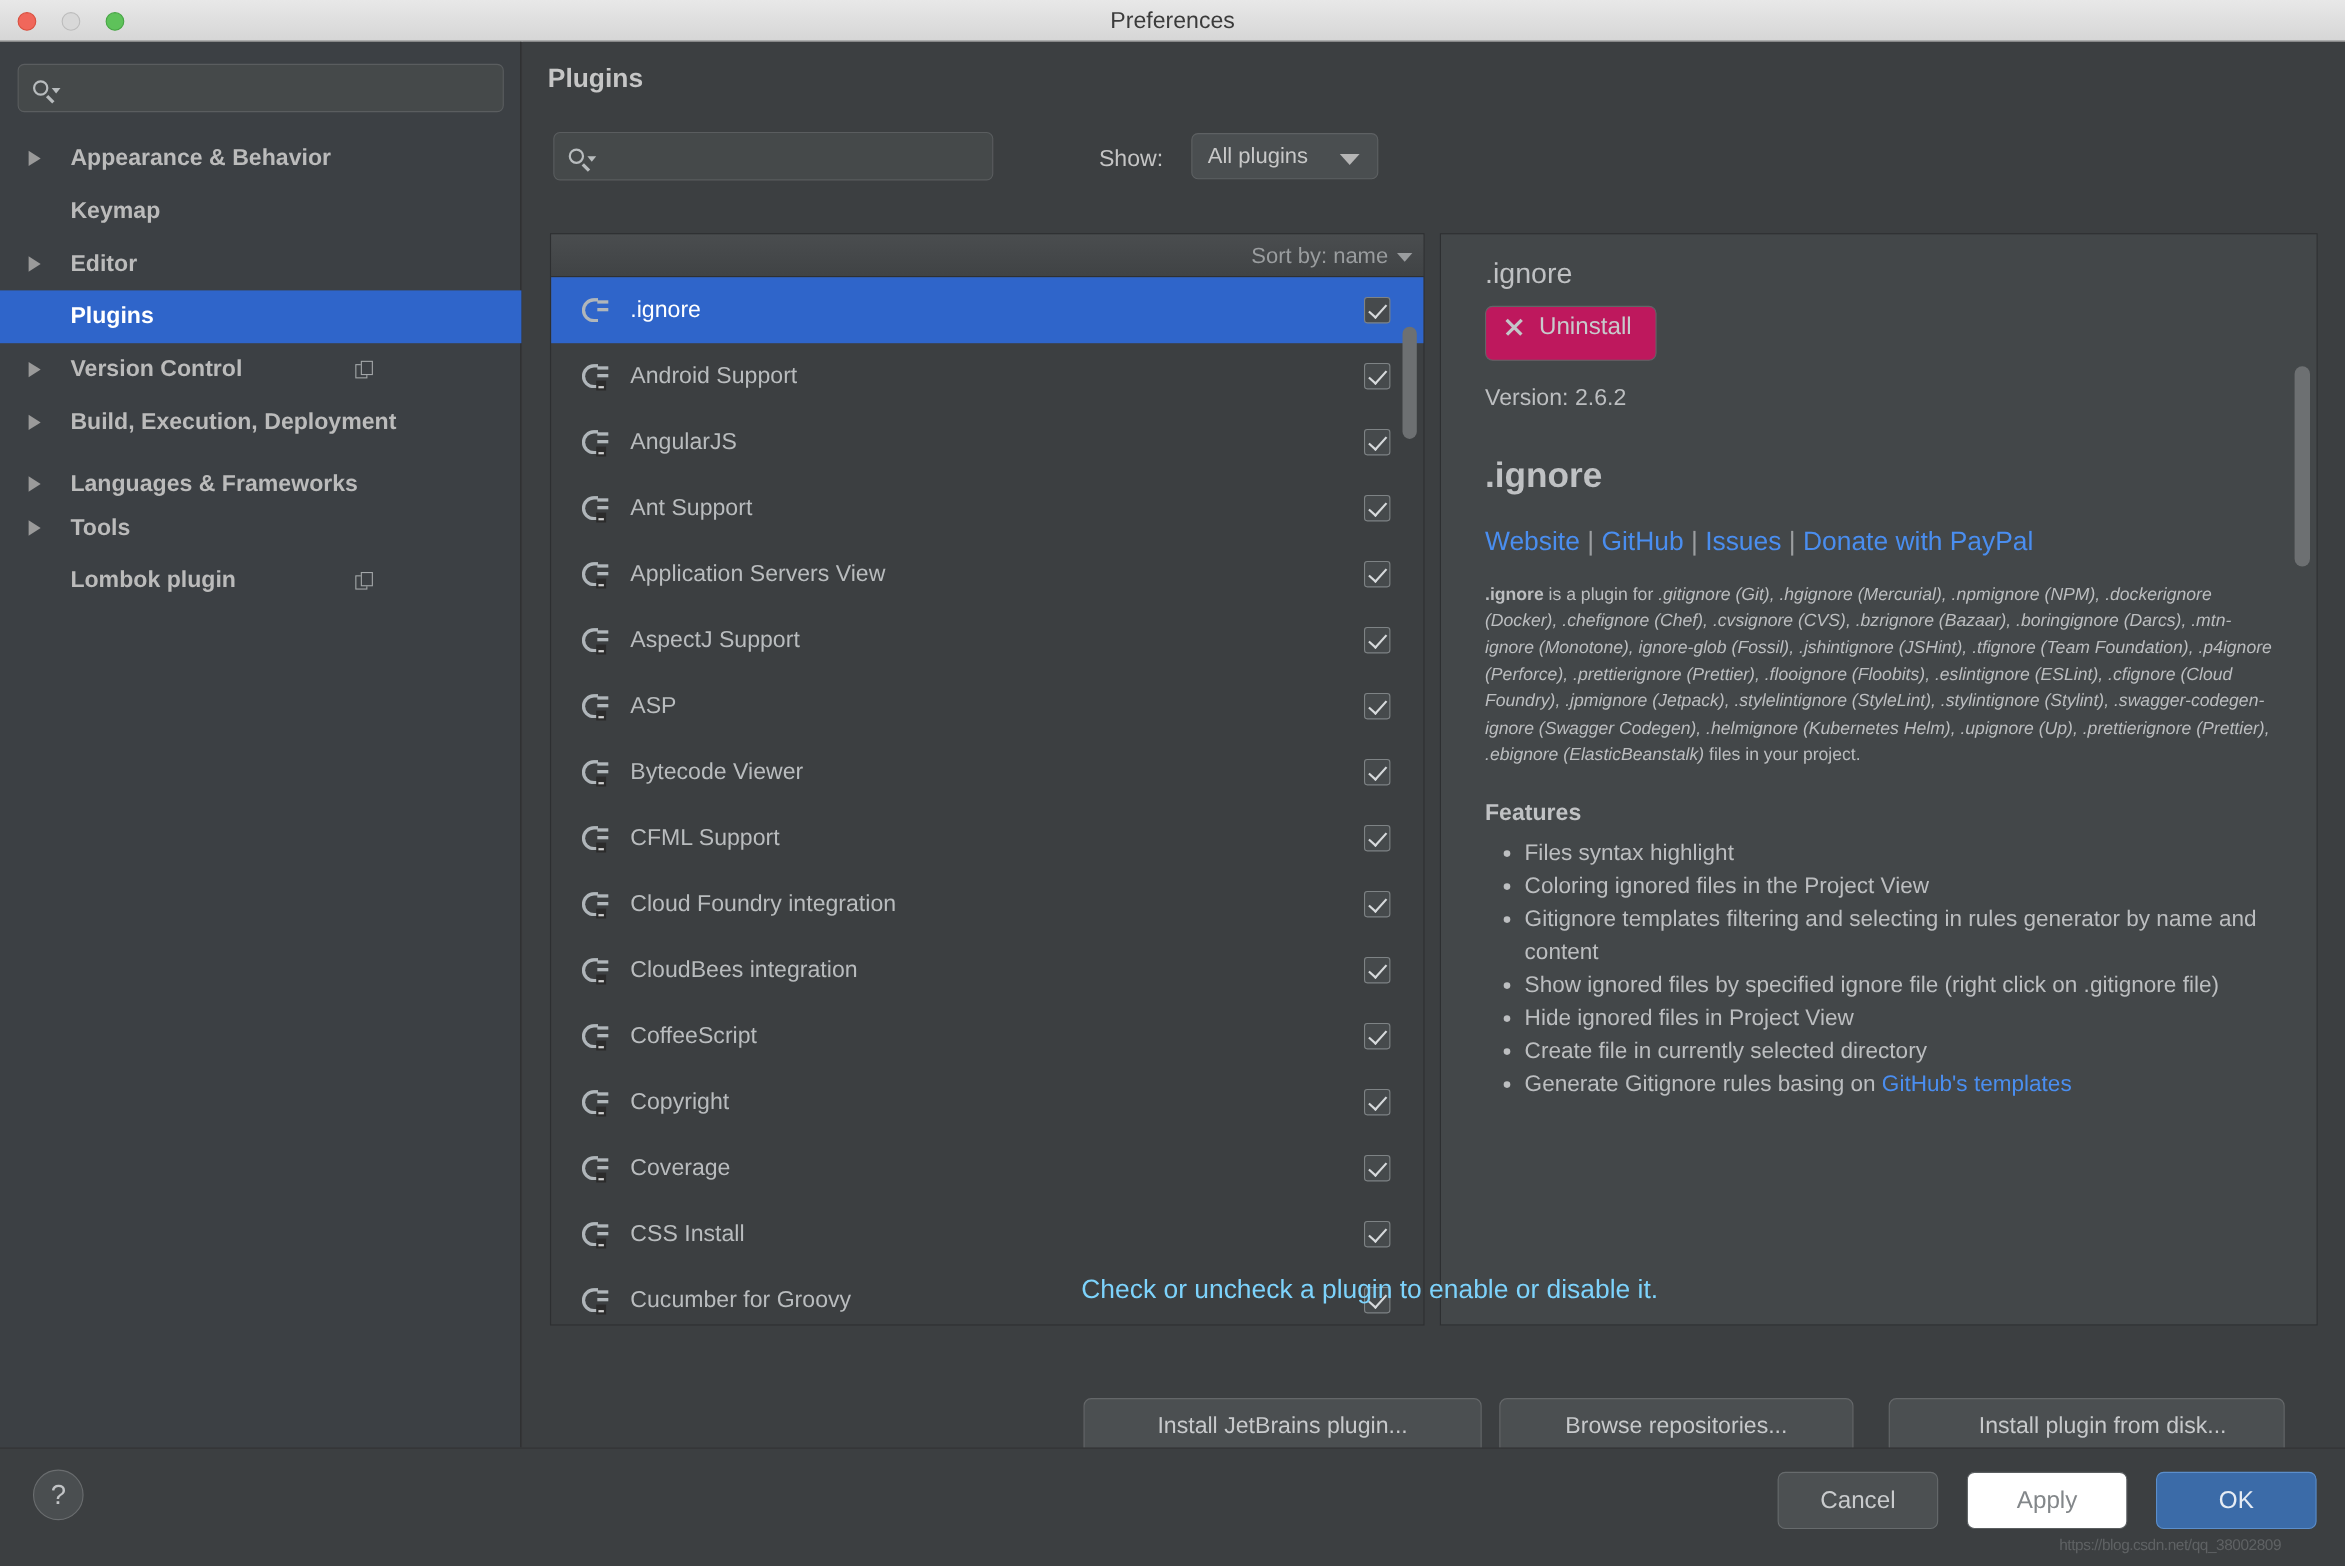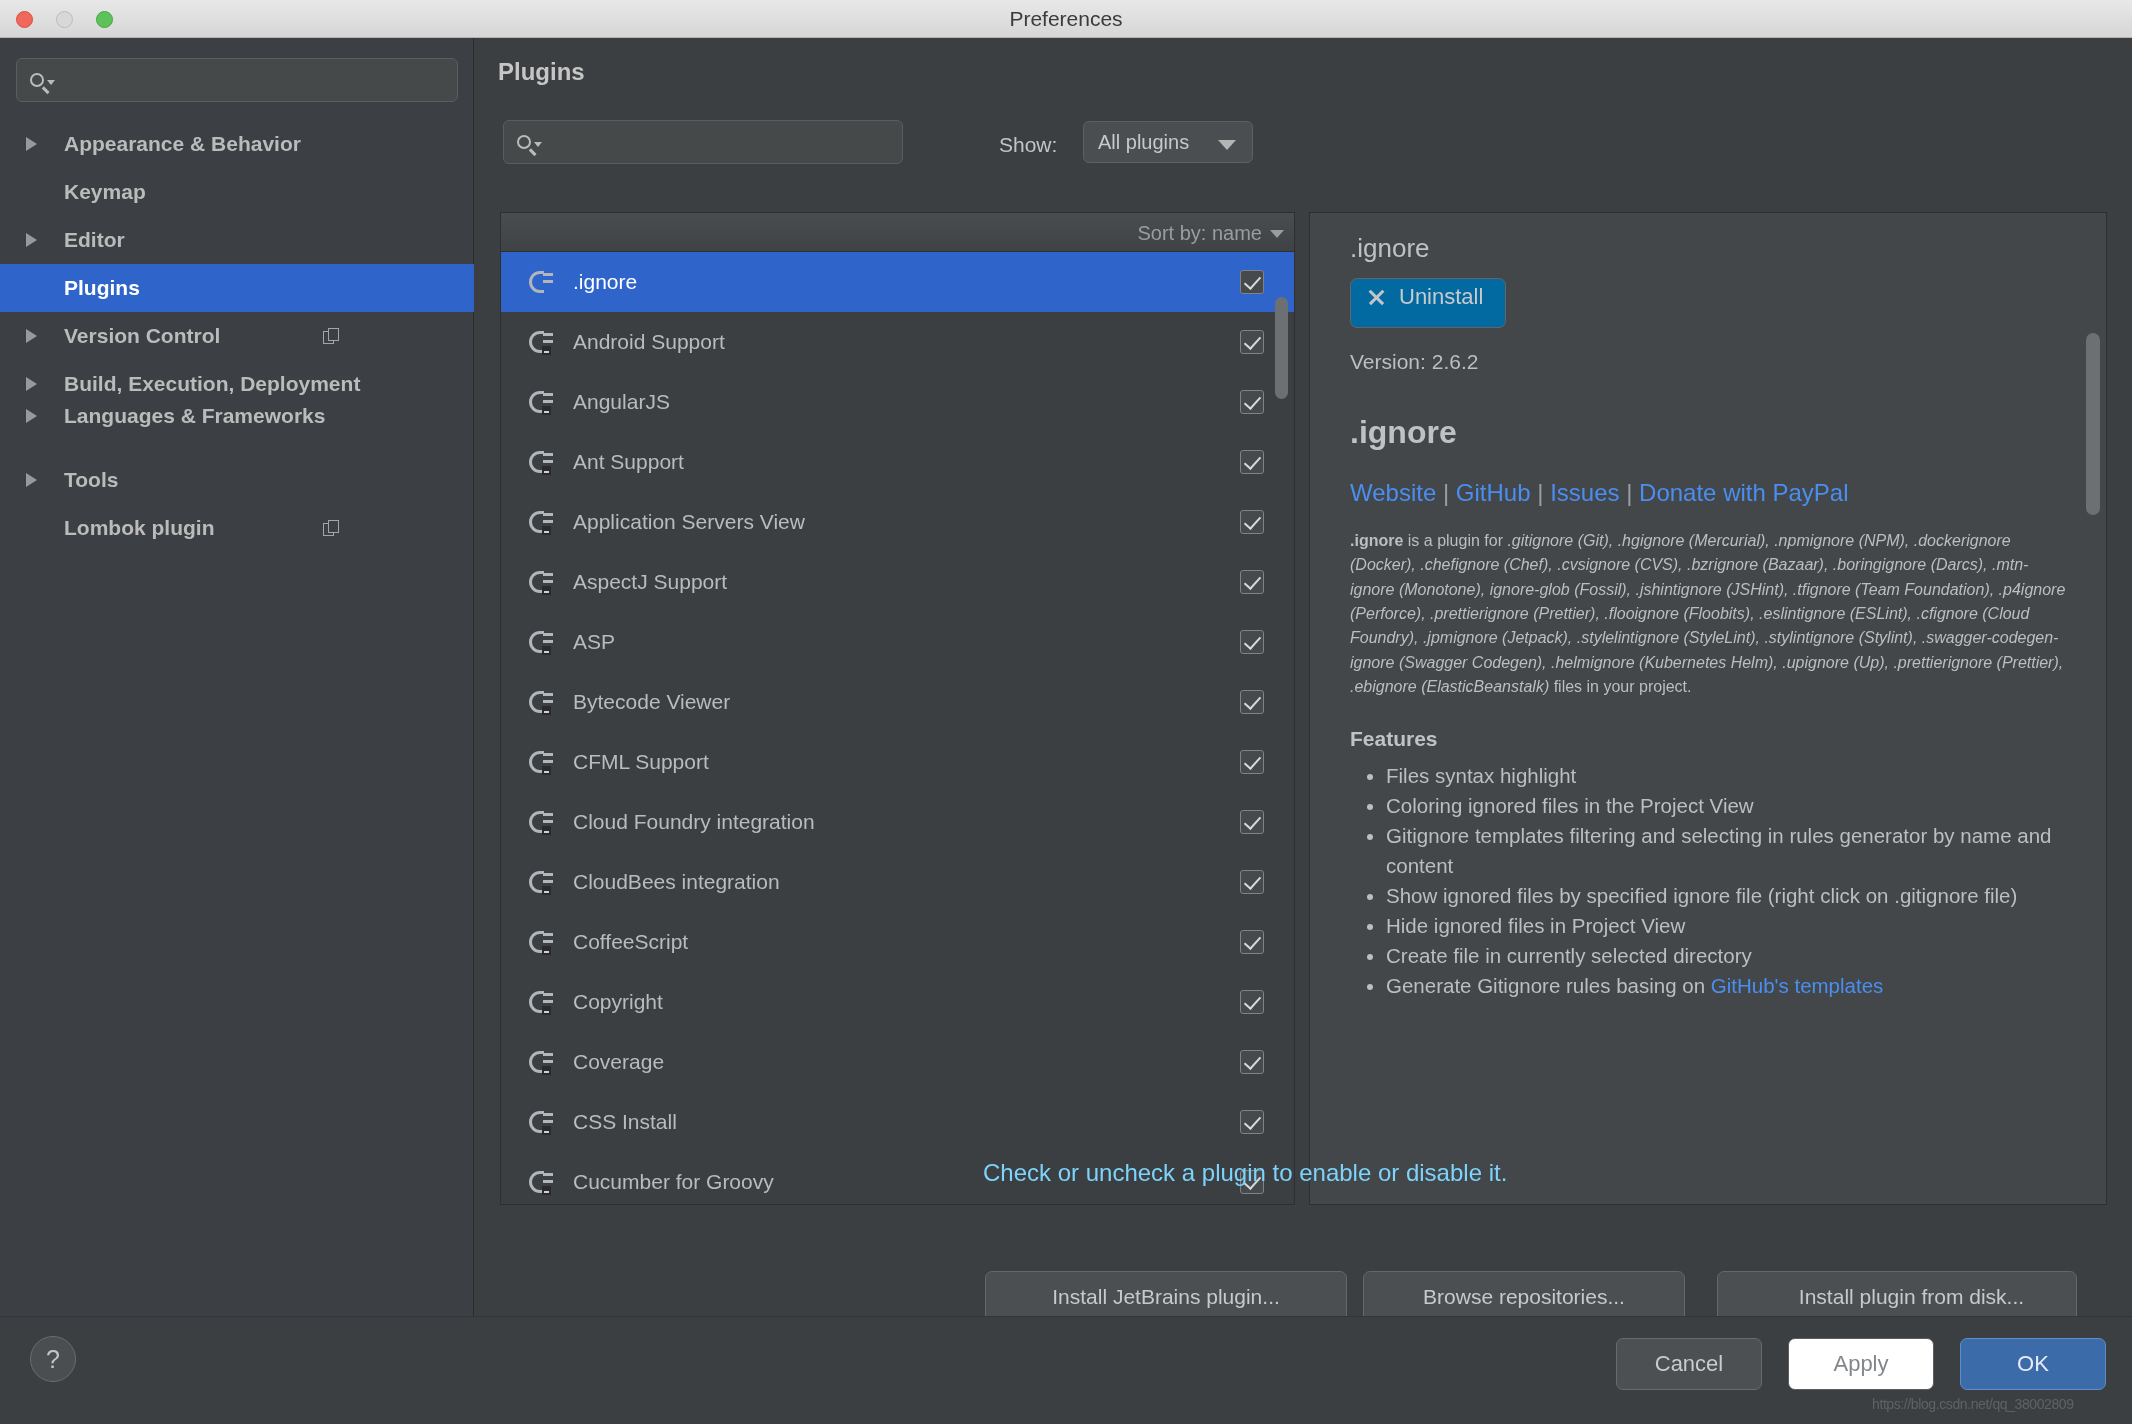--- a/index.html
+++ b/index.html
@@ -260,21 +260,21 @@
     width: 798px; height: 993px;
     padding: 14px 40px 0 40px;
   }
   #detail-name {
     font-size: 26px; color: #bfc1c3; margin-top: 6px;
   }
   #uninstall-btn {
     margin-top: 14px;
     display: inline-flex; align-items: center;
     height: 50px; padding: 0 22px 12px 16px;
-    background: #0369a1;
+    background: #be185d;
     border: 1px solid #616567; border-radius: 7px;
   }
   #uninstall-btn .xmark {
     position: relative; width: 18px; height: 18px; margin-right: 14px;
   }
   #uninstall-btn .xmark::before,
   #uninstall-btn .xmark::after {
     content: ""; position: absolute;
     left: 0; top: 8px; width: 19px; height: 2.6px; background: #c3c6c8;
   }
@@ -415,21 +415,21 @@
           <span class="nav-label">Version Control</span>
           <span class="nav-copy-icon">
             <span class="sq1"></span>
             <span class="sq2"></span>
           </span>
         </div>
         <div class="nav-item" style="top: 322px; padding-left: 44px;">
           <span class="nav-arrow"></span>
           <span class="nav-label">Build, Execution, Deployment</span>
         </div>
-        <div class="nav-item" style="top: 354px; padding-left: 44px;">
+        <div class="nav-item" style="top: 378px; padding-left: 44px;">
           <span class="nav-arrow"></span>
           <span class="nav-label">Languages &amp; Frameworks</span>
         </div>
         <div class="nav-item" style="top: 418px;">
           <span class="nav-arrow"></span>
           <span class="nav-label">Tools</span>
         </div>
         <div class="nav-item" style="top: 466px;">
           <span class="nav-label">Lombok plugin</span>
           <span class="nav-copy-icon">

